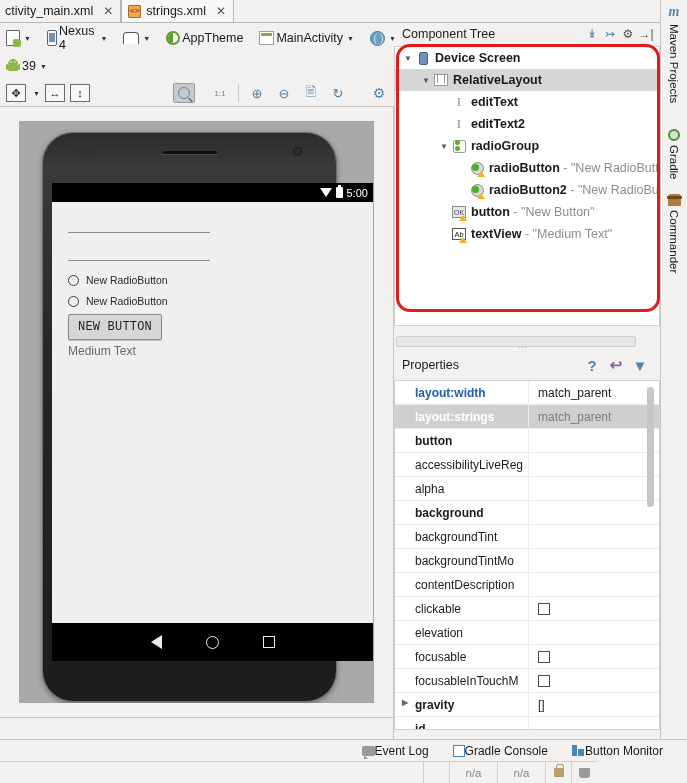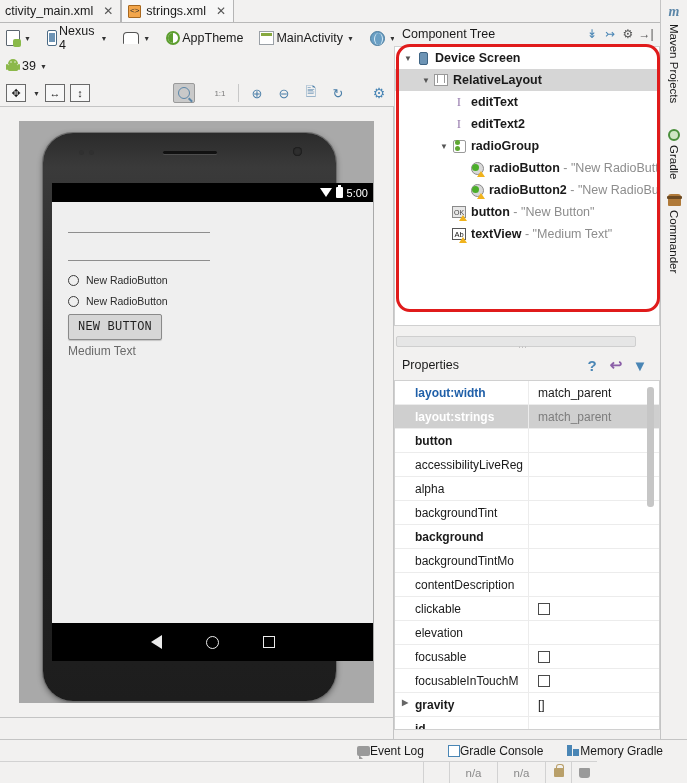--- a/index.html
+++ b/index.html
@@ -436,26 +436,26 @@
           <div class="pv"></div>
         </div>
         <div class="prow ">
           <div class="pk" style="position: relative;">accessibilityLiveReg</div>
           <div class="pv"></div>
         </div>
         <div class="prow ">
           <div class="pk" style="position: relative;">alpha</div>
           <div class="pv"></div>
         </div>
-        <div class="prow ">
-          <div class="pk" style="position: relative;">backgroundTint</div>
-          <div class="pv"></div>
-        </div>
         <div class="prow bold">
           <div class="pk" style="position: relative;">background</div>
+          <div class="pv"></div>
+        </div>
+        <div class="prow ">
+          <div class="pk" style="position: relative;">backgroundTint</div>
           <div class="pv"></div>
         </div>
         <div class="prow ">
           <div class="pk" style="position: relative;">backgroundTintMo</div>
           <div class="pv"></div>
         </div>
         <div class="prow ">
           <div class="pk" style="position: relative;">contentDescription</div>
           <div class="pv"></div>
         </div>
@@ -514,21 +514,21 @@
     <div class="sitem">
       <span class="ic ic-evt"></span>
       <span>Event Log</span>
     </div>
     <div class="sitem">
       <span class="ic ic-con"></span>
       <span>Gradle Console</span>
     </div>
     <div class="sitem">
       <span class="ic ic-mem"></span>
-      <span>Memory Gradle</span>
+      <span>Button Monitor</span>
     </div>
     <div style="width:12px"></div>
   </div>
 
   <div class="lastrow">
     <div class="cell cellsm"></div>
     <div class="cell">n/a</div>
     <div class="cell">n/a</div>
     <div class="cell cellsm">
       <span class="ic ic-lock"></span>

